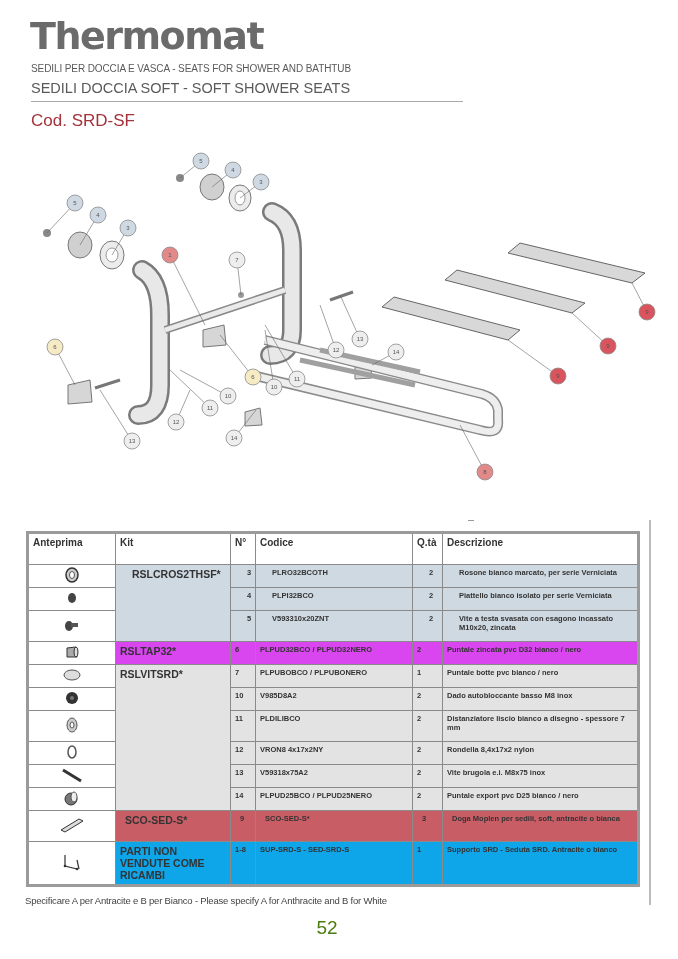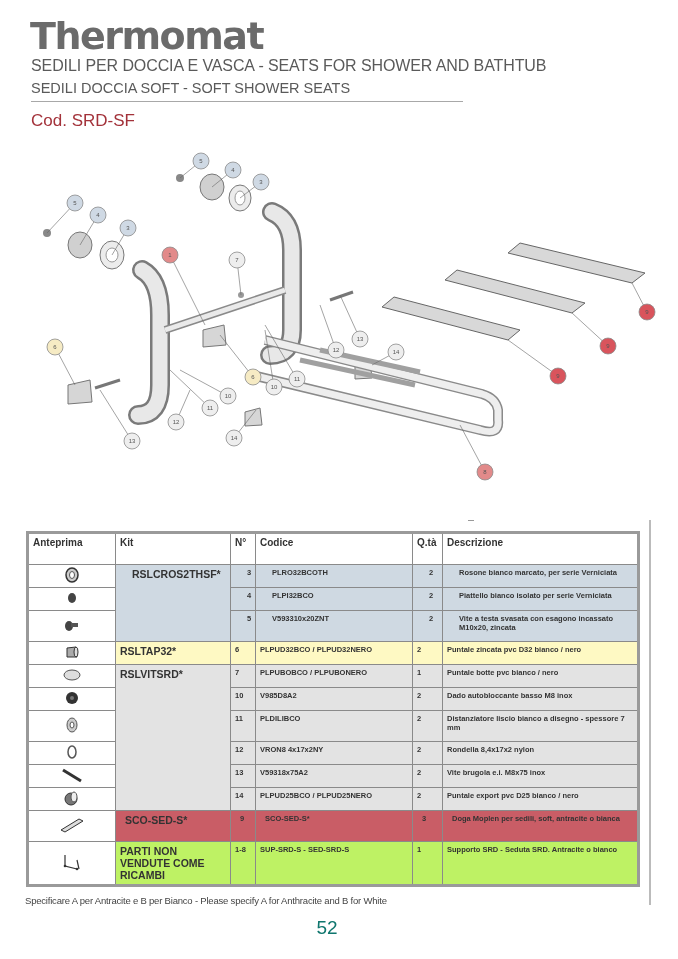--- a/index.html
+++ b/index.html
@@ -1,40 +1,40 @@
 <!DOCTYPE html>
 <html><head>
 <meta charset="utf-8">
 <style>
   html,body{margin:0;padding:0;background:#ffffff;}
   body{width:678px;height:959px;position:relative;overflow:hidden;font-family:"Liberation Sans",sans-serif;color:#444;}
   .logo{position:absolute;left:30px;top:14px;font-family:"DejaVu Sans",sans-serif;font-size:38px;font-weight:bold;color:#6b6b6b;letter-spacing:-1.5px;}
-  .sub1{position:absolute;left:31px;top:57px;font-size:16px;color:#5a5a5a;letter-spacing:-0.1px;}
+  .sub1{position:absolute;left:31px;top:63px;font-size:10px;color:#5a5a5a;letter-spacing:-0.1px;}
   .sub2{position:absolute;left:31px;top:80px;font-size:14.5px;color:#5a5a5a;}
   .hr{position:absolute;left:31px;top:101px;width:432px;height:1px;background:#a8a8a8;}
   .cod{position:absolute;left:31px;top:111px;font-size:17px;color:#a3323a;}
   .diagram{position:absolute;left:20px;top:140px;width:650px;height:370px;}
   .diagram svg{width:100%;height:100%;}
   .callout text{font-size:6px;fill:#555;font-family:"Liberation Sans",sans-serif;text-anchor:middle;}
   .tbl-wrap{position:absolute;left:26px;top:531px;width:522px;}
   table{border-collapse:collapse;width:614px;table-layout:fixed;border:3px solid #9a9a9a;}
   td,th{border:1px solid #8a8a8a;vertical-align:top;padding:3px 4px;font-size:7.5px;font-weight:bold;color:#333;text-align:left;}
   th{font-size:10px;height:24px;background:#fff;}
   .kit{font-size:10.5px;}
   .r{height:22px;}
   .blue{background:#cfd9e2;padding-left:16px;}
-  .yellow{background:#fef9c3;}
+  .yellow{background:#d946ef;}
   .grey{background:#e3e3e3;}
   .red{background:#c95d66;padding-left:9px;}
-  .pink{background:#bef264;}
+  .pink{background:#0ea5e9;}
   .prev{background:#fff;text-align:center;vertical-align:middle;padding:0;}
   .prev svg{width:26px;height:20px;}
   .vline{position:absolute;left:649px;top:520px;width:2px;height:385px;background:#bbb;}
   .footnote{position:absolute;left:25px;top:895px;font-size:9.5px;color:#444;letter-spacing:-0.2px;}
-  .pagenum{position:absolute;left:0;width:654px;top:917px;text-align:center;font-size:19px;color:#0f766e;}
+  .pagenum{position:absolute;left:0;width:654px;top:917px;text-align:center;font-size:19px;color:#4d7c0f;}
   .tick{position:absolute;left:468px;top:520px;width:6px;height:1px;background:#999;}
 </style>
 </head>
 <body>
 
 <div class="logo"><span>Thermomat</span></div>
 <div class="sub1">SEDILI PER DOCCIA E VASCA - SEATS FOR SHOWER AND BATHTUB</div>
 <div class="sub2">SEDILI DOCCIA SOFT - SOFT SHOWER SEATS</div>
 <div class="hr"></div>
 <div class="cod">Cod.  SRD-SF</div>

